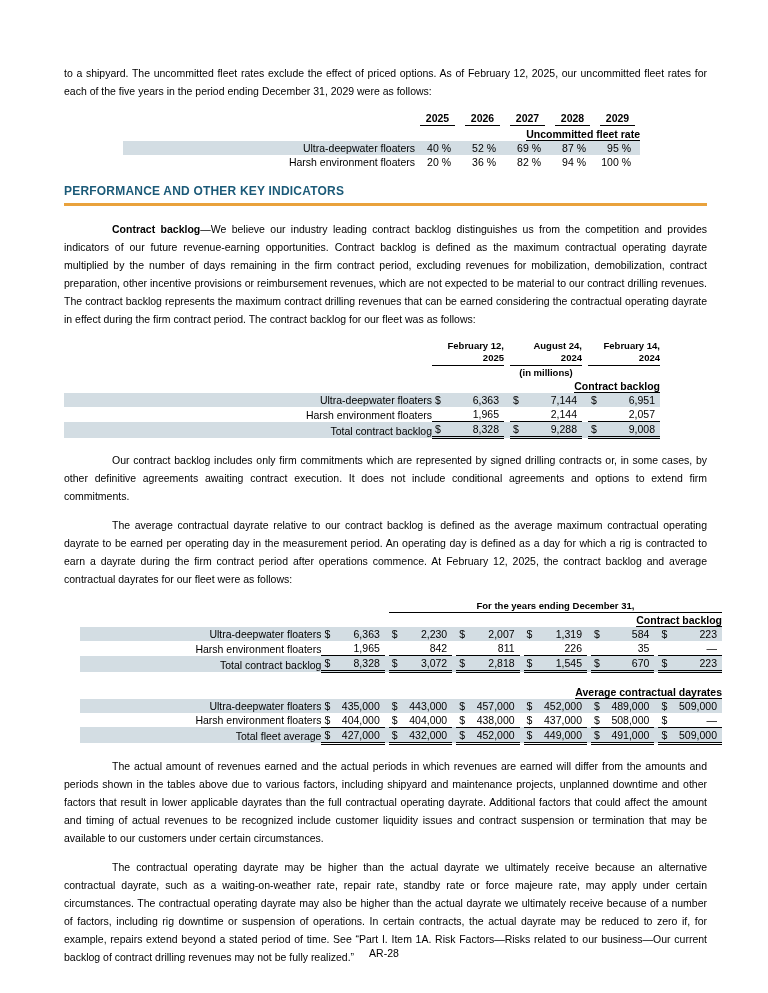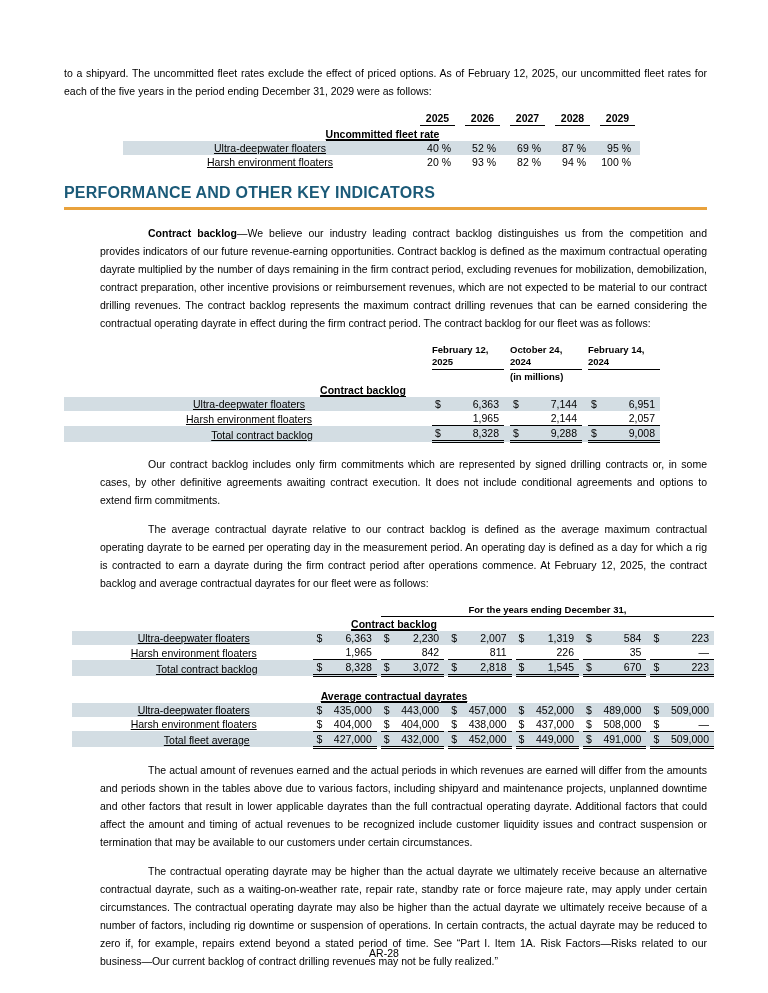--- a/index.html
+++ b/index.html
@@ -4,45 +4,45 @@
 <style>
   * { box-sizing: border-box; }
   html, body { margin: 0; padding: 0; }
   body {
     width: 768px; height: 993px; background: #ffffff;
     font-family: "Liberation Sans", sans-serif;
     font-size: 10.5px; color: #000; position: relative; overflow: hidden;
   }
   .content { padding: 64px 61px 0 64px; }
   p { margin: 0 0 11px 0; text-align: justify; line-height: 18px; }
-  p.ind { text-indent: 48px; margin-left: 36px; }
+  p.ind { text-indent: 48px; }
   h2.sechead {
-    font-size: 16px; font-weight: bold; color: var(--header-teal, #1b5a78);
+    font-size: 12px; font-weight: bold; color: var(--header-teal, #1b5a78);
     border-bottom: 3px solid var(--accent-orange, #e9a23c);
     padding-bottom: 5px; margin: 15px 0 14px 0; letter-spacing: 0.2px;
   }
   table.tbl { border-collapse: collapse; table-layout: fixed; font-size: 10.5px; }
   .tbl td { padding: 1px 0; line-height: 12px; vertical-align: bottom; empty-cells: show; }
   tr.hl td { background: var(--row-highlight, #d3dde3); }
-  td.lbl { text-align: center; padding-left: 2px; white-space: nowrap; overflow: hidden; text-decoration: underline; }
+  td.lbl { text-align: right; padding-left: 2px; white-space: nowrap; overflow: hidden; }
   td.lblind { padding-left: 28px; }
   td.d { text-align: left; padding-left: 3px; }
   td.v { text-align: right; padding-right: 5px; }
   td.u { border-bottom: 1px solid #000; }
   td.uu { border-bottom: 3px double #000; }
-  td.gh { border-bottom: 1px solid #000; text-align: left; font-weight: bold; }
+  td.gh { border-bottom: 1px solid #000; text-align: right; font-weight: bold; }
   .gh2 { font-size: 9.5px; line-height: 10.5px; padding-bottom: 1px; }
   div.chl { font-weight: bold; text-align: center; border-bottom: 1px solid #000; margin: 0 5px; padding-bottom: 1px; }
-  td.nt { text-align: left; font-weight: bold; font-size: 9.5px; padding-top: 1px; line-height: 11px; }
+  td.nt { text-align: center; font-weight: bold; font-size: 9.5px; padding-top: 1px; line-height: 11px; }
   span.su { font-weight: bold; border-bottom: 1px solid #000; padding-bottom: 0; }
   tr.sp td { height: 13px; }
   table.t1 { width: 517px; margin: 2px 0 8px 59px; }
   .t1 td.v { padding-right: 9px; }
   table.t2 { width: 596px; margin: 3px 0 12px 0; }
-  table.t3 { width: 642px; margin: 2px 0 12px 8px; }
+  table.t3 { width: 642px; margin: 2px 0 12px 16px; }
   td.spanh { border-bottom: 1px solid #000; text-align: center; font-weight: bold; font-size: 9.5px; line-height: 11px; }
   .footer { position: absolute; left: 0; right: 0; bottom: 34px; text-align: center; font-size: 10.5px; }
 </style>
 </head>
 <body>
 
 <div class="content">
 
   <p>to a shipyard.  The uncommitted fleet rates exclude the effect of priced options.  As of February 12, 2025, our uncommitted fleet rates for each of the five years in the period ending December 31, 2029 were as follows:</p>
 
@@ -81,21 +81,21 @@
       <td class="lbl">Ultra-deepwater floaters</td>
       <td class="v">40 %</td>
       <td class="v">52 %</td>
       <td class="v">69 %</td>
       <td class="v">87 %</td>
       <td class="v">95 %</td>
     </tr>
     <tr>
       <td class="lbl">Harsh environment floaters</td>
       <td class="v">20 %</td>
-      <td class="v">93 %</td>
+      <td class="v">36 %</td>
       <td class="v">82 %</td>
       <td class="v">94 %</td>
       <td class="v">100 %</td>
     </tr>
   </tbody>
     </table>
 
   <h2 class="sechead">PERFORMANCE AND OTHER KEY INDICATORS</h2>
 
   <p class="ind"><b>Contract backlog</b><span>—We believe our industry leading contract backlog distinguishes us from the competition and provides indicators of our future revenue-earning opportunities.  Contract backlog is defined as the maximum contractual operating dayrate multiplied by the number of days remaining in the firm contract period, excluding revenues for mobilization, demobilization, contract preparation, other incentive provisions or reimbursement revenues, which are not expected to be material to our contract drilling revenues.  The contract backlog represents the maximum contract drilling revenues that can be earned considering the contractual operating dayrate in effect during the firm contract period.  The contract backlog for our fleet was as follows:</span></p>
@@ -114,21 +114,21 @@
       </colgroup>
     <tbody>
         <tr>
       <td></td>
       <td colspan="2" class="gh gh2">
             <div>February 12,</div>
             <div>2025</div>
           </td>
       <td></td>
       <td colspan="2" class="gh gh2">
-            <div>October 24,</div>
+            <div>August 24,</div>
             <div>2024</div>
           </td>
       <td></td>
       <td colspan="2" class="gh gh2">
             <div>February 14,</div>
             <div>2024</div>
           </td>
     </tr>
     <tr>
       <td></td>

